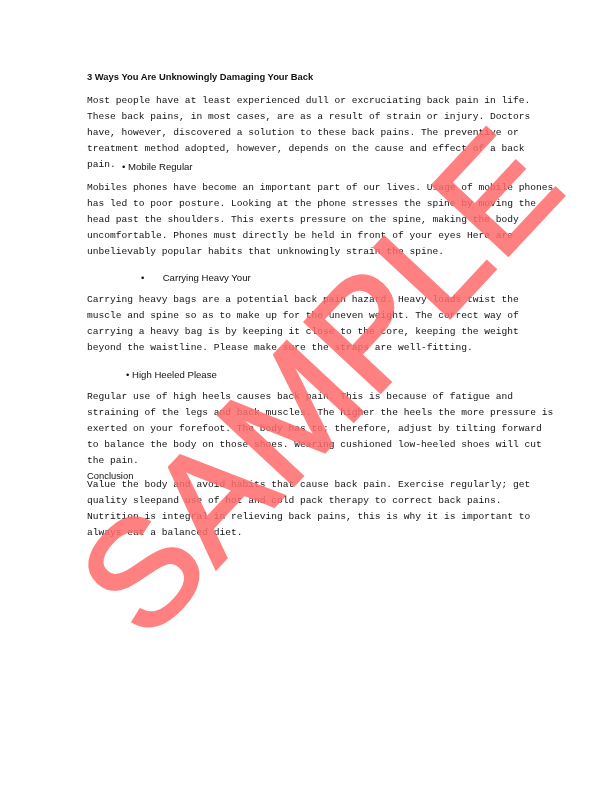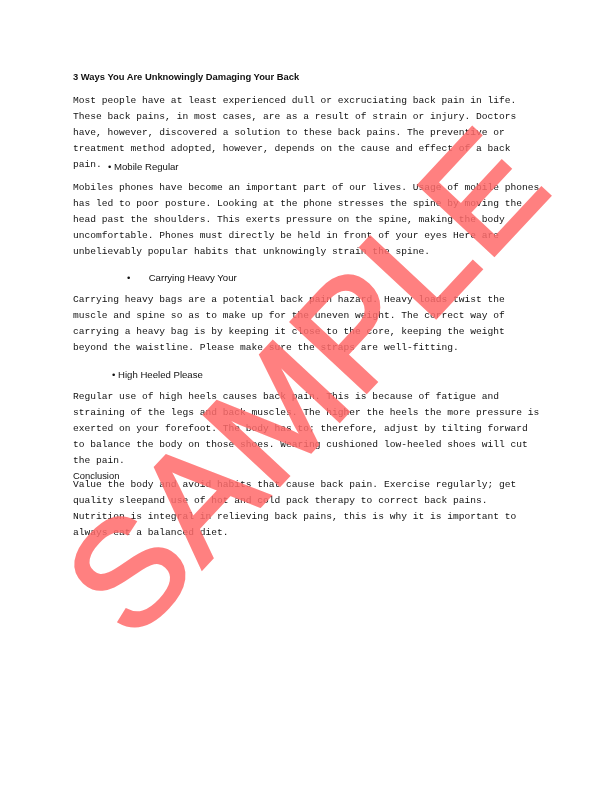--- a/index.html
+++ b/index.html
@@ -1,17 +1,17 @@
 <!DOCTYPE html>
 <html><head>
 <meta charset="utf-8">
 <style>
   html, body { margin: 0; padding: 0; background: #ffffff; }
   body { width: 612px; height: 792px; position: relative; overflow: hidden; }
-  .page { position: absolute; left: 0; top: 0; width: 492px; height: 792px; background: #fff; }
+  .page { position: absolute; left: 14px; top: 0; width: 492px; height: 792px; background: #fff; }
   .text { position: absolute; left: 73px; width: 470px; font-family: Liberation Mono, monospace; font-size: 9.6px; color: #111; line-height: 16px; letter-spacing: 0px; }
   .title { position: absolute; left: 73px; top: 71px; font-family: "Liberation Sans", sans-serif; font-weight: bold; font-size: 9.4px; color: #111; }
   .heading { position: absolute; left: 73px; font-family: "Liberation Sans", sans-serif; font-weight: normal; font-size: 9.4px; color: #111; margin-top: 12px; }
   .bullet { position: absolute; font-family: "Liberation Sans", sans-serif; font-size: 9.6px; color: #111; white-space: nowrap; }
   .bullet .dot { display: inline-block; }
   .watermark { position: absolute; left: 306px; top: 381px; transform: translate(-50%, -50%) rotate(-47deg); font-family: "Liberation Sans", sans-serif; font-size: 150px; font-weight: normal; color: #ff6b6b; opacity: 0.85; letter-spacing: 2px; white-space: nowrap; pointer-events: none; line-height: 1; -webkit-text-stroke: 3px #ff6b6b; }
 </style>
 </head>
 <body>
 

